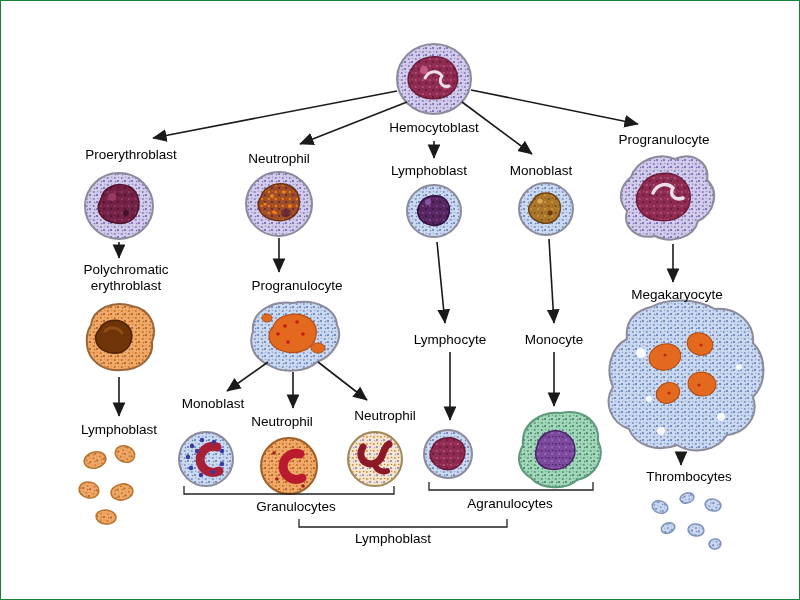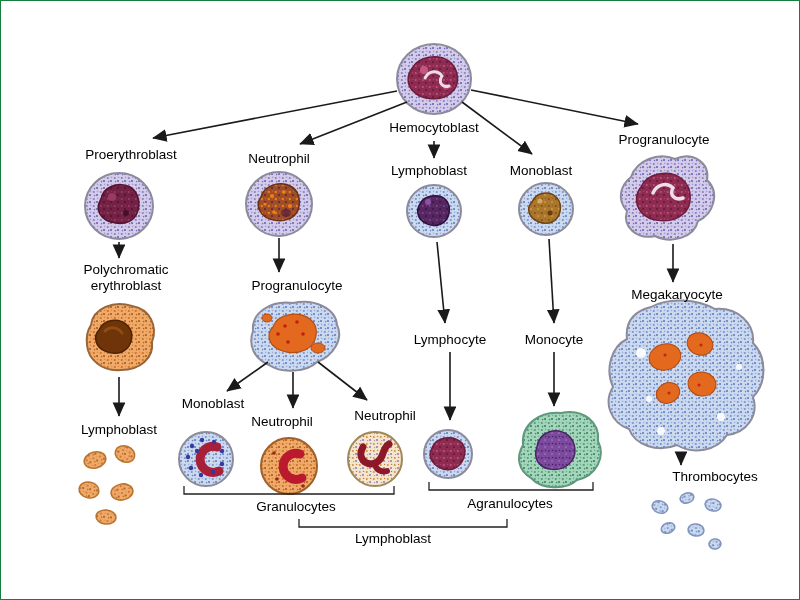--- a/index.html
+++ b/index.html
@@ -269,18 +269,18 @@
   <div class="lbl" style="left:663px;top:131px">Progranulocyte</div>
   <div class="lbl wrap" style="left:60px;top:261px;width:130px">Polychromatic erythroblast</div>
   <div class="lbl" style="left:296px;top:277px">Progranulocyte</div>
   <div class="lbl" style="left:676px;top:286px">Megakaryocyte</div>
   <div class="lbl" style="left:449px;top:331px">Lymphocyte</div>
   <div class="lbl" style="left:553px;top:331px">Monocyte</div>
   <div class="lbl" style="left:118px;top:421px">Lymphoblast</div>
   <div class="lbl" style="left:212px;top:395px">Monoblast</div>
   <div class="lbl" style="left:281px;top:413px">Neutrophil</div>
   <div class="lbl" style="left:384px;top:407px">Neutrophil</div>
-  <div class="lbl" style="left:714px;top:468px">Thrombocytes</div>
+  <div class="lbl" style="left:688px;top:468px">Thrombocytes</div>
   <div class="lbl" style="left:295px;top:498px">Granulocytes</div>
   <div class="lbl" style="left:509px;top:495px">Agranulocytes</div>
   <div class="lbl" style="left:392px;top:530px">Lymphoblast</div>
 
 </div>
 
 </body></html>

